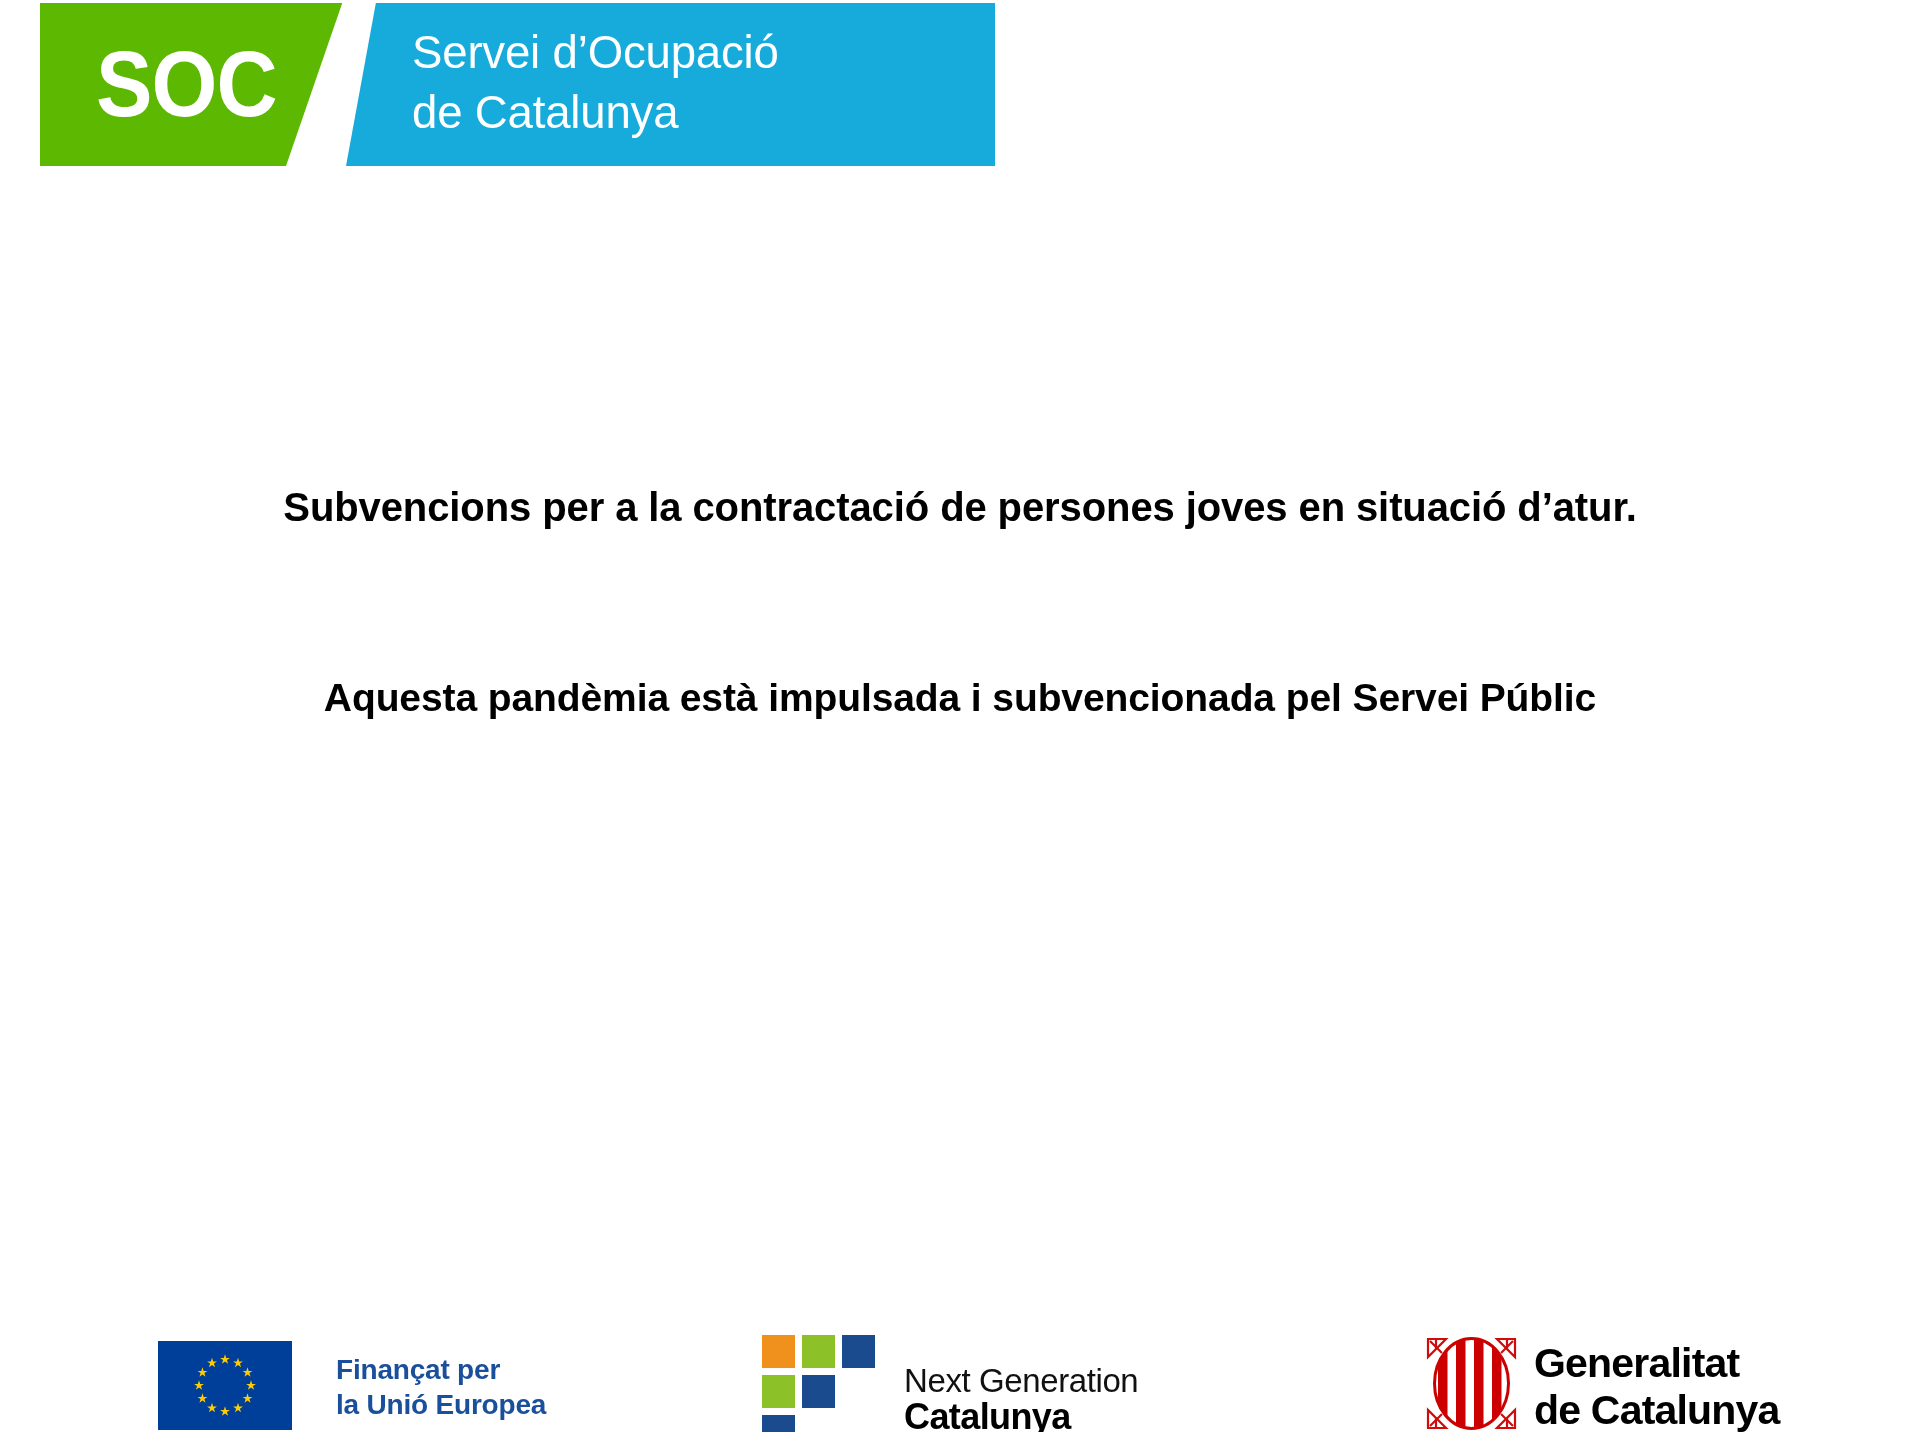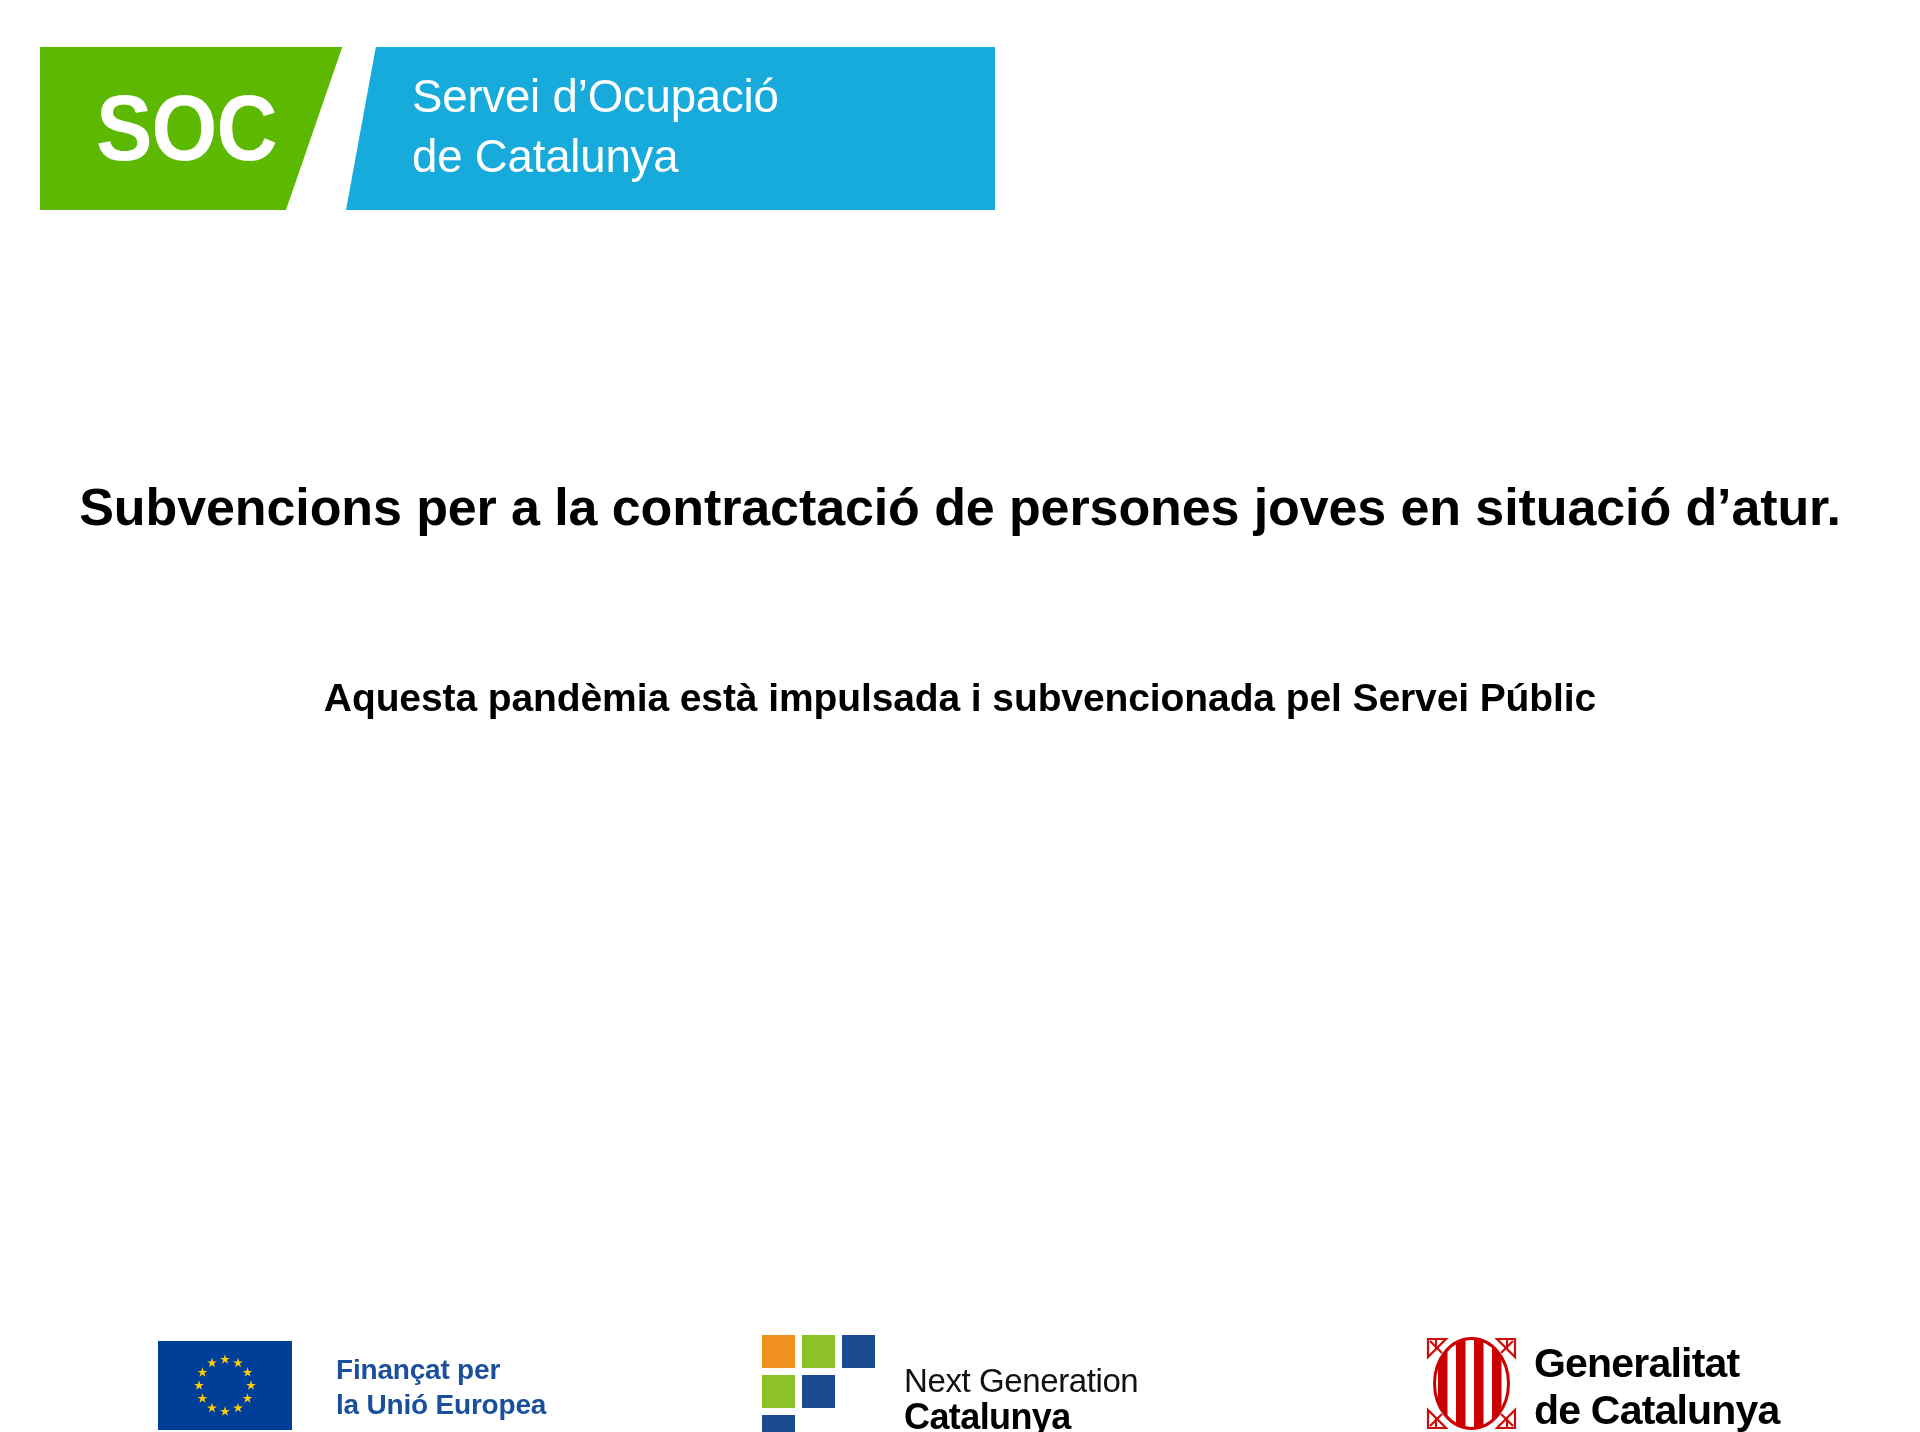--- a/index.html
+++ b/index.html
@@ -16,21 +16,20 @@
     color: #000000;
   }
 
   
   .soc-logo {
     position: absolute;
     left: 40px;
     top: 3px;
     width: 758px;
     height: 163px;
-    margin-top: 44px;
   }
   .soc-green {
     position: absolute;
     left: 0;
     top: 0;
     width: 320px;
     height: 163px;
     background: #5CB800;
     clip-path: polygon(0 0, 100% 0, 79% 100%, 0 100%);
   }
@@ -84,21 +83,21 @@
   .title-block {
     position: absolute;
     left: 0;
     top: 480px;
     width: 1920px;
     text-align: center;
   }
   .title-line {
     font-family: "Liberation Sans", sans-serif;
     font-weight: bold;
-    font-size: 52px;
+    font-size: 40px;
     line-height: 54px;
     color: #000000;
     letter-spacing: -0.1px;
   }
 
   .body-block {
     position: absolute;
     left: 0;
     top: 670px;
     width: 1920px;

